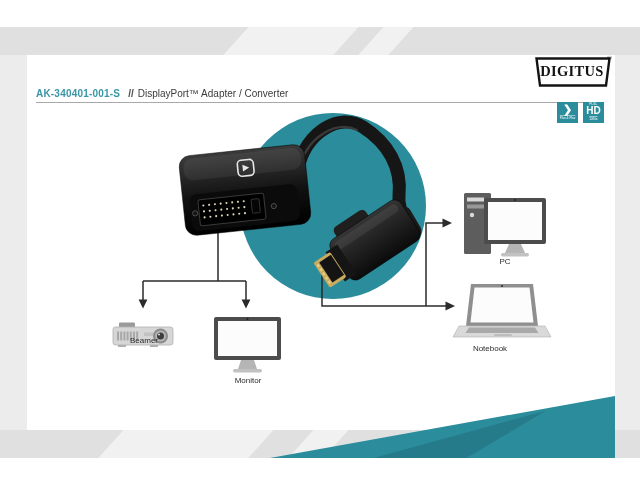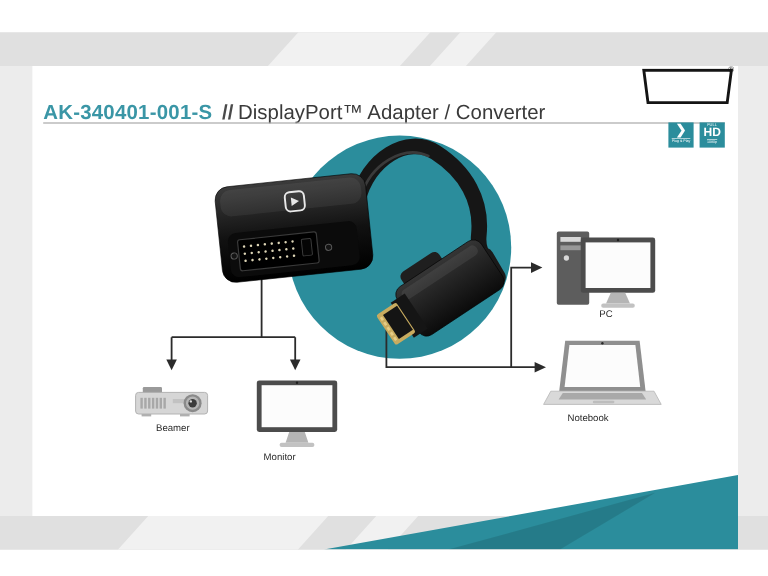--- a/index.html
+++ b/index.html
@@ -17,21 +17,21 @@
   
   .card{position:absolute;left:27px;top:55px;width:588px;height:375px;background:#ffffff;}
 
   
   .teal-wedge{position:absolute;left:270px;top:394px;width:345px;height:64px;background:#2B8D9C;
               clip-path:polygon(100% 3%,100% 100%,0% 100%);}
   .teal-wedge-dark{position:absolute;left:270px;top:394px;width:345px;height:64px;background:rgba(0,0,0,.12);
               clip-path:polygon(30% 100%,80% 26%,57% 100%);}
 
   
-  .title{position:absolute;left:36px;top:87px;font-size:17px;line-height:13px;white-space:nowrap;}
+  .title{position:absolute;left:36px;top:87px;font-size:10px;line-height:13px;white-space:nowrap;}
   .title .pn{color:#3A96A6;font-weight:bold;letter-spacing:.2px;}
   .title .sep{color:#4a4a4a;font-weight:bold;margin:0 4px 0 8px;}
   .title .name{color:#3a3a3a;}
   .rule{position:absolute;left:36px;top:102px;width:568px;height:1px;background:#a9a9a9;}
 
   
   .logo{position:absolute;left:535px;top:57px;width:76px;height:30px;}
   .logo svg{position:absolute;left:0;top:0;}
   .logo .word{position:absolute;left:0;top:6px;width:74px;text-align:center;
               font-family:"Liberation Serif", serif;font-weight:bold;font-size:14.5px;color:#141414;letter-spacing:.3px;}
@@ -47,22 +47,22 @@
   .badge .t1{font-size:6px;transform:scale(.55);transform-origin:center top;line-height:4px;margin-top:1px;}
   .badge .t2{font-size:10px;font-weight:bold;line-height:8px;}
   .badge .t3{font-size:6px;transform:scale(.5);transform-origin:center top;line-height:6px;
              border-top:.5px solid #ffffff;margin-top:1px;padding-top:.5px;}
 
   
   .diagram{position:absolute;left:0;top:0;width:640px;height:480px;}
 
   
   .dev-label{position:absolute;width:80px;text-align:center;font-size:8px;font-weight:normal;color:#2b2b2b;}
-  .lbl-beamer{left:104px;top:352px;}
-  .lbl-monitor{left:193px;top:376px;}
+  .lbl-beamer{left:104px;top:336px;}
+  .lbl-monitor{left:208px;top:376px;}
   .lbl-pc{left:465px;top:257px;}
   .lbl-notebook{left:450px;top:344px;}
 </style>
 </head>
 <body>
 
 <div class="page">
 
   <div class="bg-gray"></div>
   <div class="band top">
@@ -80,20 +80,21 @@
 
   <div class="title">
     <span class="pn">AK-340401-001-S</span><span class="sep">//</span><span class="name">DisplayPort™ Adapter / Converter</span>
   </div>
   <div class="rule"></div>
 
   <div class="logo">
     <svg width="76" height="30" viewBox="0 0 76 30">
       <path d="M1.5,1.5 L74.5,1.5 L71,28.5 L5,28.5 Z" fill="#ffffff" stroke="#141414" stroke-width="2.4"></path>
     </svg>
+    <div class="word">DIGITUS</div>
     <div class="reg">®</div>
   </div>
 
   <div class="badges">
     <div class="badge">
       <div class="sym">❯</div>
       <div class="cap">Plug &amp; Play</div>
     </div>
     <div class="badge">
       <div class="t1">FULL</div>

